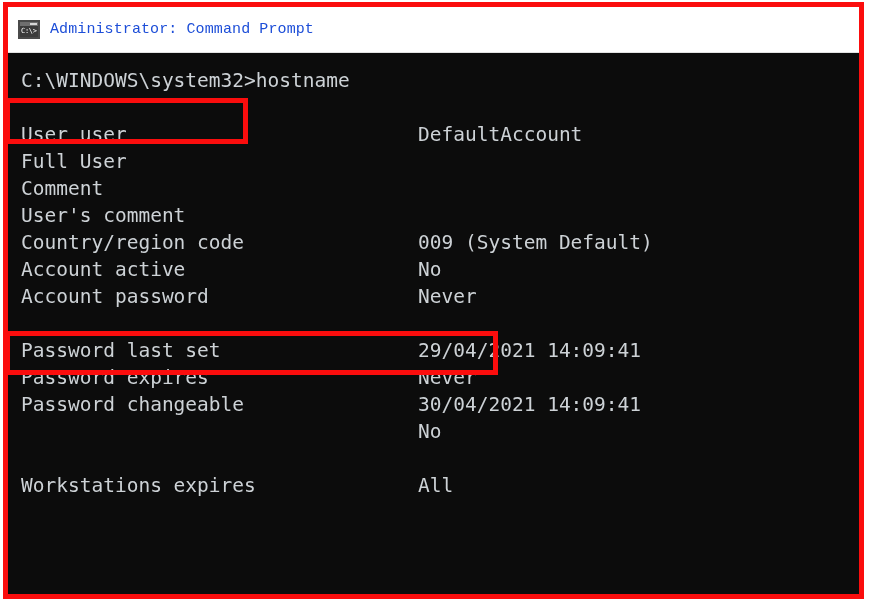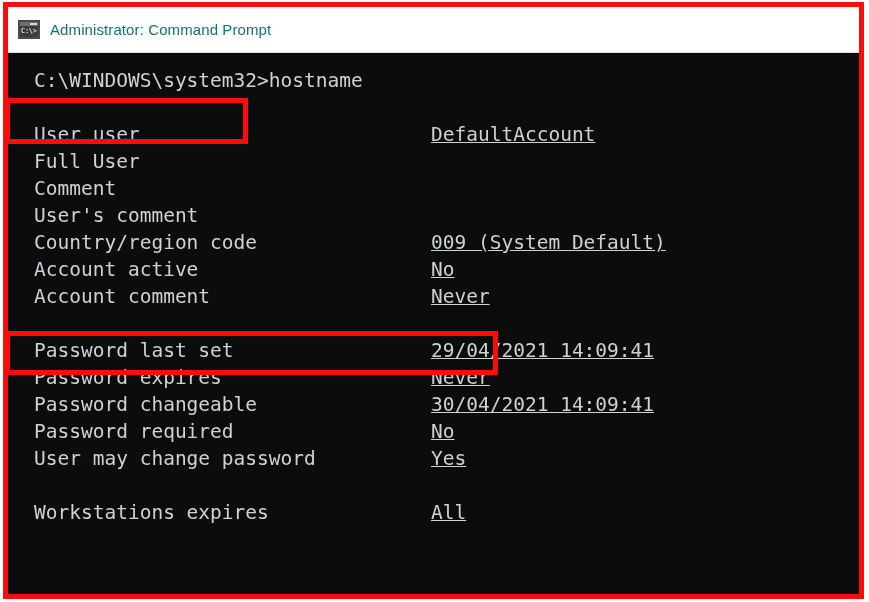--- a/index.html
+++ b/index.html
@@ -109,53 +109,52 @@
     background: #3b3b3b;
     color: #ffffff;
     font-family: "DejaVu Sans Mono", monospace;
     font-size: 7px;
     line-height: 11px;
     padding-left: 1px;
     letter-spacing: -0.3px;
     overflow: hidden;
   }
   .title-text {
-    font-family: Liberation Sans, sans-serif;
+    font-family: Liberation Mono, monospace;
     font-size: 15px;
-    color: #0f766e;
+    color: #1d4ed8;
     white-space: nowrap;
     letter-spacing: .1px;
   }
 
   
   .console {
     position: relative;
     background: #0c0c0c;
     height: 541px;
     overflow: hidden;
-    padding: 14px 0 0 18px;
+    padding: 14px 0 0 5px;
     box-sizing: border-box;
   }
   .line {
     position: relative;
     height: 27px;
     line-height: 27px;
     font-family: "DejaVu Sans Mono", monospace;
     font-size: 19.5px;
     color: #cdd2d6;
     white-space: pre;
     padding-left: 8px;
     letter-spacing: 0px;
   }
   .line.blank { color: transparent; }
   .line .val {
     position: absolute;
     left: 405px;
     top: 0;
-    text-decoration: underline;
   }
 
   
   .hl {
     position: absolute;
     border: 5px solid #fb0d0d;
     box-sizing: border-box;
     pointer-events: none;
     z-index: 30;
   }
@@ -194,27 +193,26 @@
     <div class="console" id="console-output">
 
     <div class="line"><span>C:\WINDOWS\system32&gt;hostname</span></div>
         <div class="line blank"><span></span></div>
         <div class="line"><span>User user</span><span class="val">DefaultAccount</span></div>
         <div class="line"><span>Full User</span></div>
         <div class="line"><span>Comment</span></div>
         <div class="line"><span>User's comment</span></div>
         <div class="line"><span>Country/region code</span><span class="val">009 (System Default)</span></div>
         <div class="line"><span>Account active</span><span class="val">No</span></div>
-        <div class="line"><span>Account comment</span><span class="val">Never</span></div>
+        <div class="line"><span>Account password</span><span class="val">Never</span></div>
         <div class="line blank"><span></span></div>
         <div class="line"><span>Password last set</span><span class="val">29/04/2021 14:09:41</span></div>
         <div class="line"><span>Password expires</span><span class="val">Never</span></div>
         <div class="line"><span>Password changeable</span><span class="val">30/04/2021 14:09:41</span></div>
-        <div class="line"><span>Password required</span><span class="val">No</span></div>
-        <div class="line"><span>User may change password</span><span class="val">Yes</span></div>
+        <div class="line"><span class="val">No</span></div>
         <div class="line blank"><span></span></div>
         <div class="line"><span>Workstations expires</span><span class="val">All</span></div>
       </div>
 
   </div>
 
   <div class="hl" id="hl-hostname"></div>
   <div class="hl" id="hl-account-active"></div>
 
   <div class="outer-red"></div>

